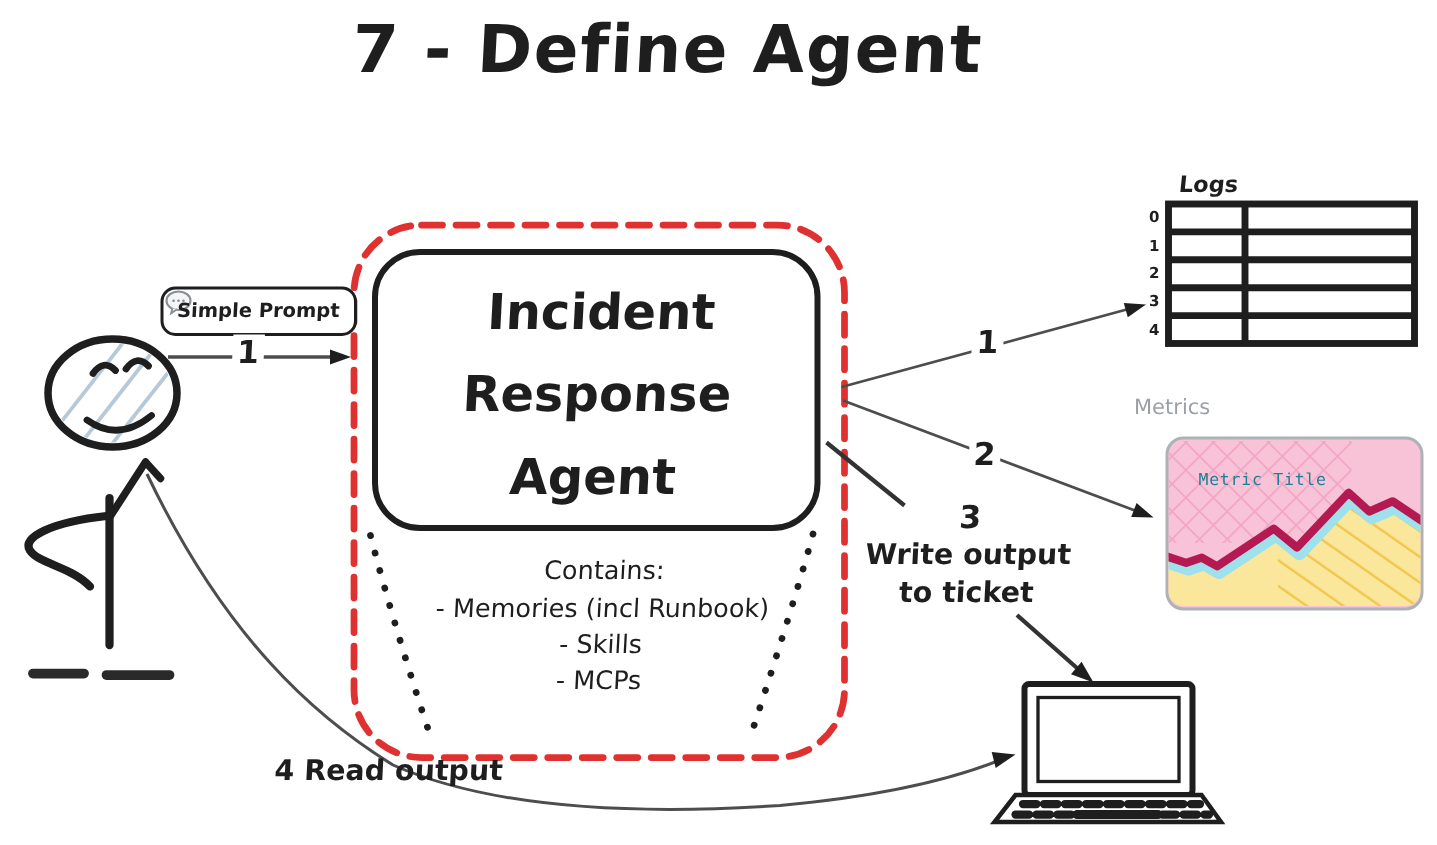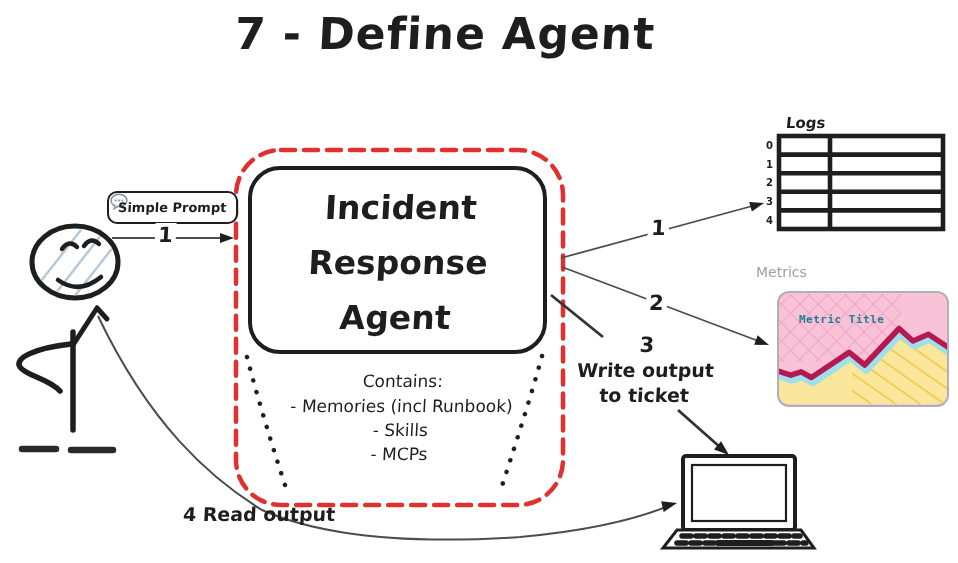--- a/index.html
+++ b/index.html
@@ -26,21 +26,21 @@
             line-height:24px;transform:skewX(-3deg);}
   .contains .head{margin-bottom:1px;}
   .arrow-num{font-size:21px;font-weight:600;background:#fff;padding:0 3px;transform:skewX(-3deg);}
   .step3{left:563px;top:333px;width:165px;text-align:center;font-size:19px;font-weight:600;
          line-height:25px;transform:skewX(-3deg);}
   .read-output{left:183px;top:503px;font-size:19px;font-weight:600;transform:skewX(-3deg);}
   .logs-title{left:786px;top:114px;font-size:15px;font-weight:600;transform:skewX(-6deg);}
   .logs-idx{left:755px;top:136px;width:18px;height:94px;display:flex;flex-direction:column;
             justify-content:space-around;align-items:flex-end;font-size:10px;font-weight:600;}
   .metrics-title{left:734px;top:264px;font-size:14px;color:var(--panel-label-gray);margin-left:22px;}
-  .metric-chart-title{left:799px;top:313px;font-size:11px;font-weight:700;
+  .metric-chart-title{left:799px;top:313px;font-size:11px;font-weight:400;
                       font-family:"DejaVu Sans Mono", monospace;color:var(--chart-title-color);
                       letter-spacing:0.5px;}
   .s-ink{stroke:var(--ink);}
   .s-red{stroke:var(--accent-red);}
   .s-arrow{stroke:var(--arrow);}
   .f-ink{fill:var(--ink);}
 </style>
 </head>
 <body>
 

